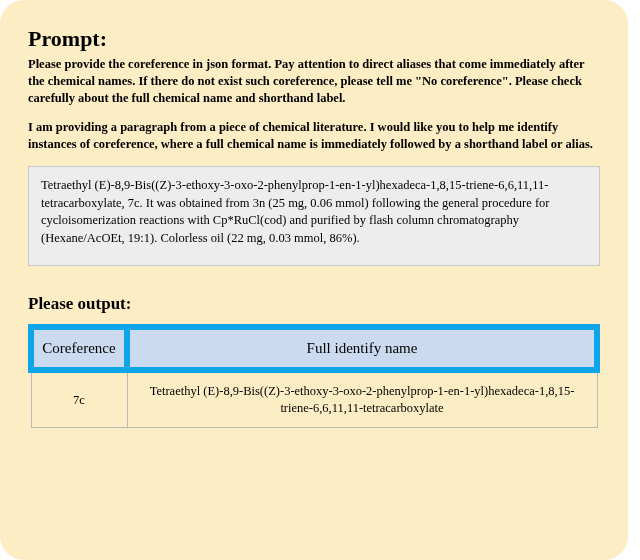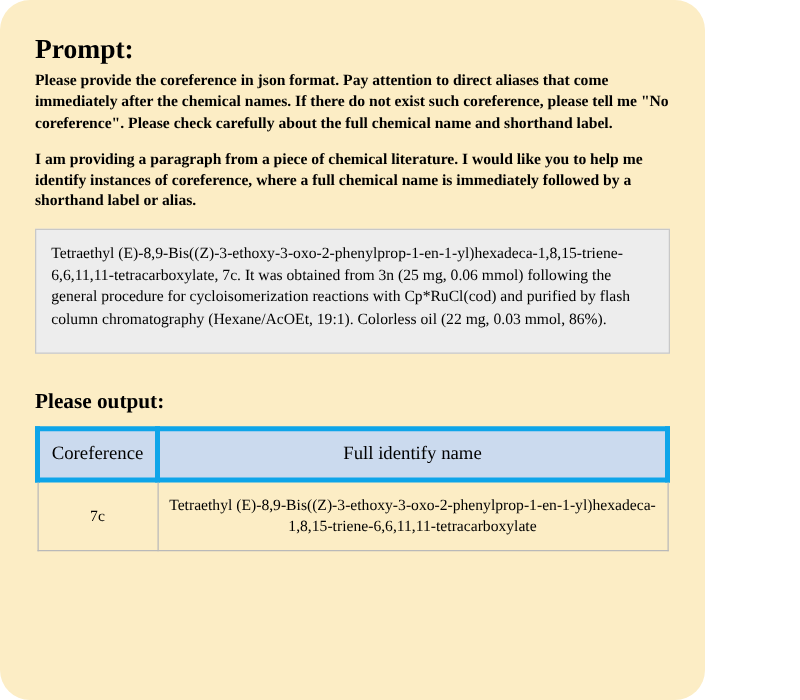--- a/index.html
+++ b/index.html
@@ -3,21 +3,21 @@
 <meta charset="utf-8">
 <style>
   * { box-sizing: border-box; }
   body {
     margin: 0;
     padding: 0;
     font-family: "Times New Roman", Times, serif;
     background: #ffffff;
   }
   .card {
-    width: 564px;
+    width: 628px;
     height: 560px;
     background: #fcedc5;
     border-radius: 24px;
     padding: 22px 28px 22px 28px;
     color: #000;
     position: relative;
   }
   .prompt-heading {
     font-size: 22px;
     font-weight: bold;
@@ -45,21 +45,21 @@
     line-height: 1.4;
     font-weight: normal;
   }
   table.output {
     border-collapse: collapse;
     width: 100%;
     font-size: 13px;
   }
   table.output th {
     background: #cbdaee;
-    border: 4px solid #0ea5e9;
+    border: 6px solid #0ea5e9;
     font-weight: normal;
     font-size: 15px;
     padding: 10px 8px;
     text-align: center;
   }
   table.output td {
     border: 1px solid #b9b9b9;
     padding: 10px 8px;
     text-align: center;
     font-size: 12.5px;

